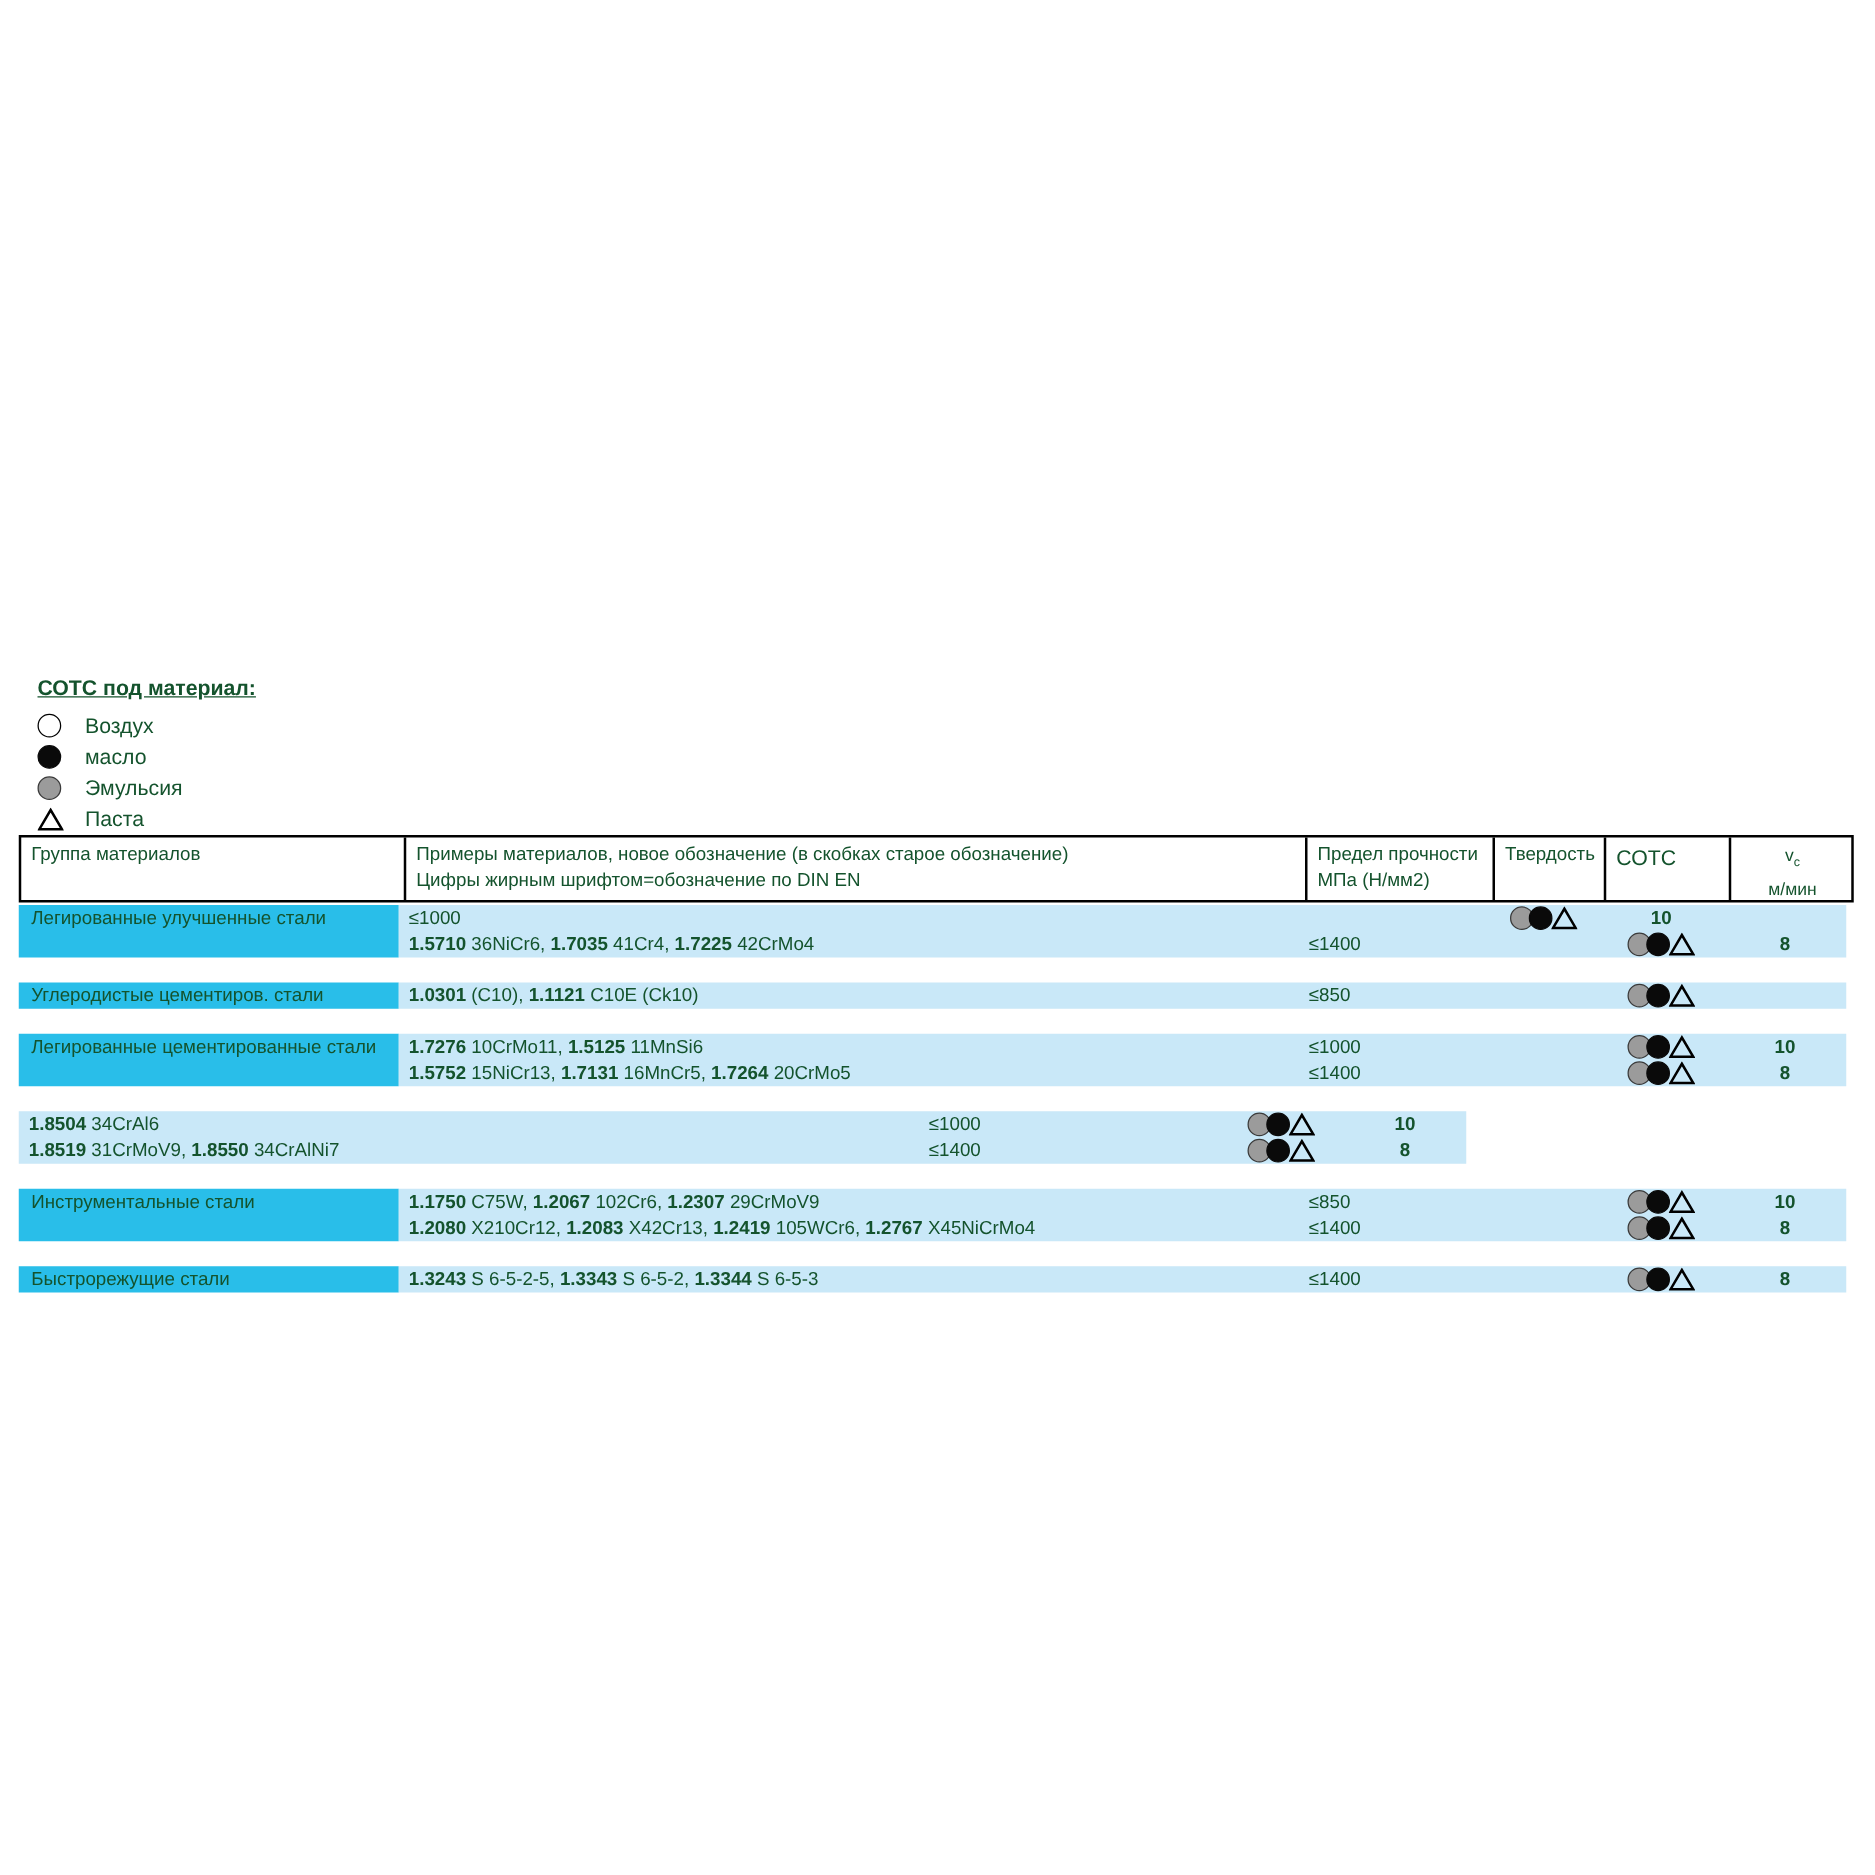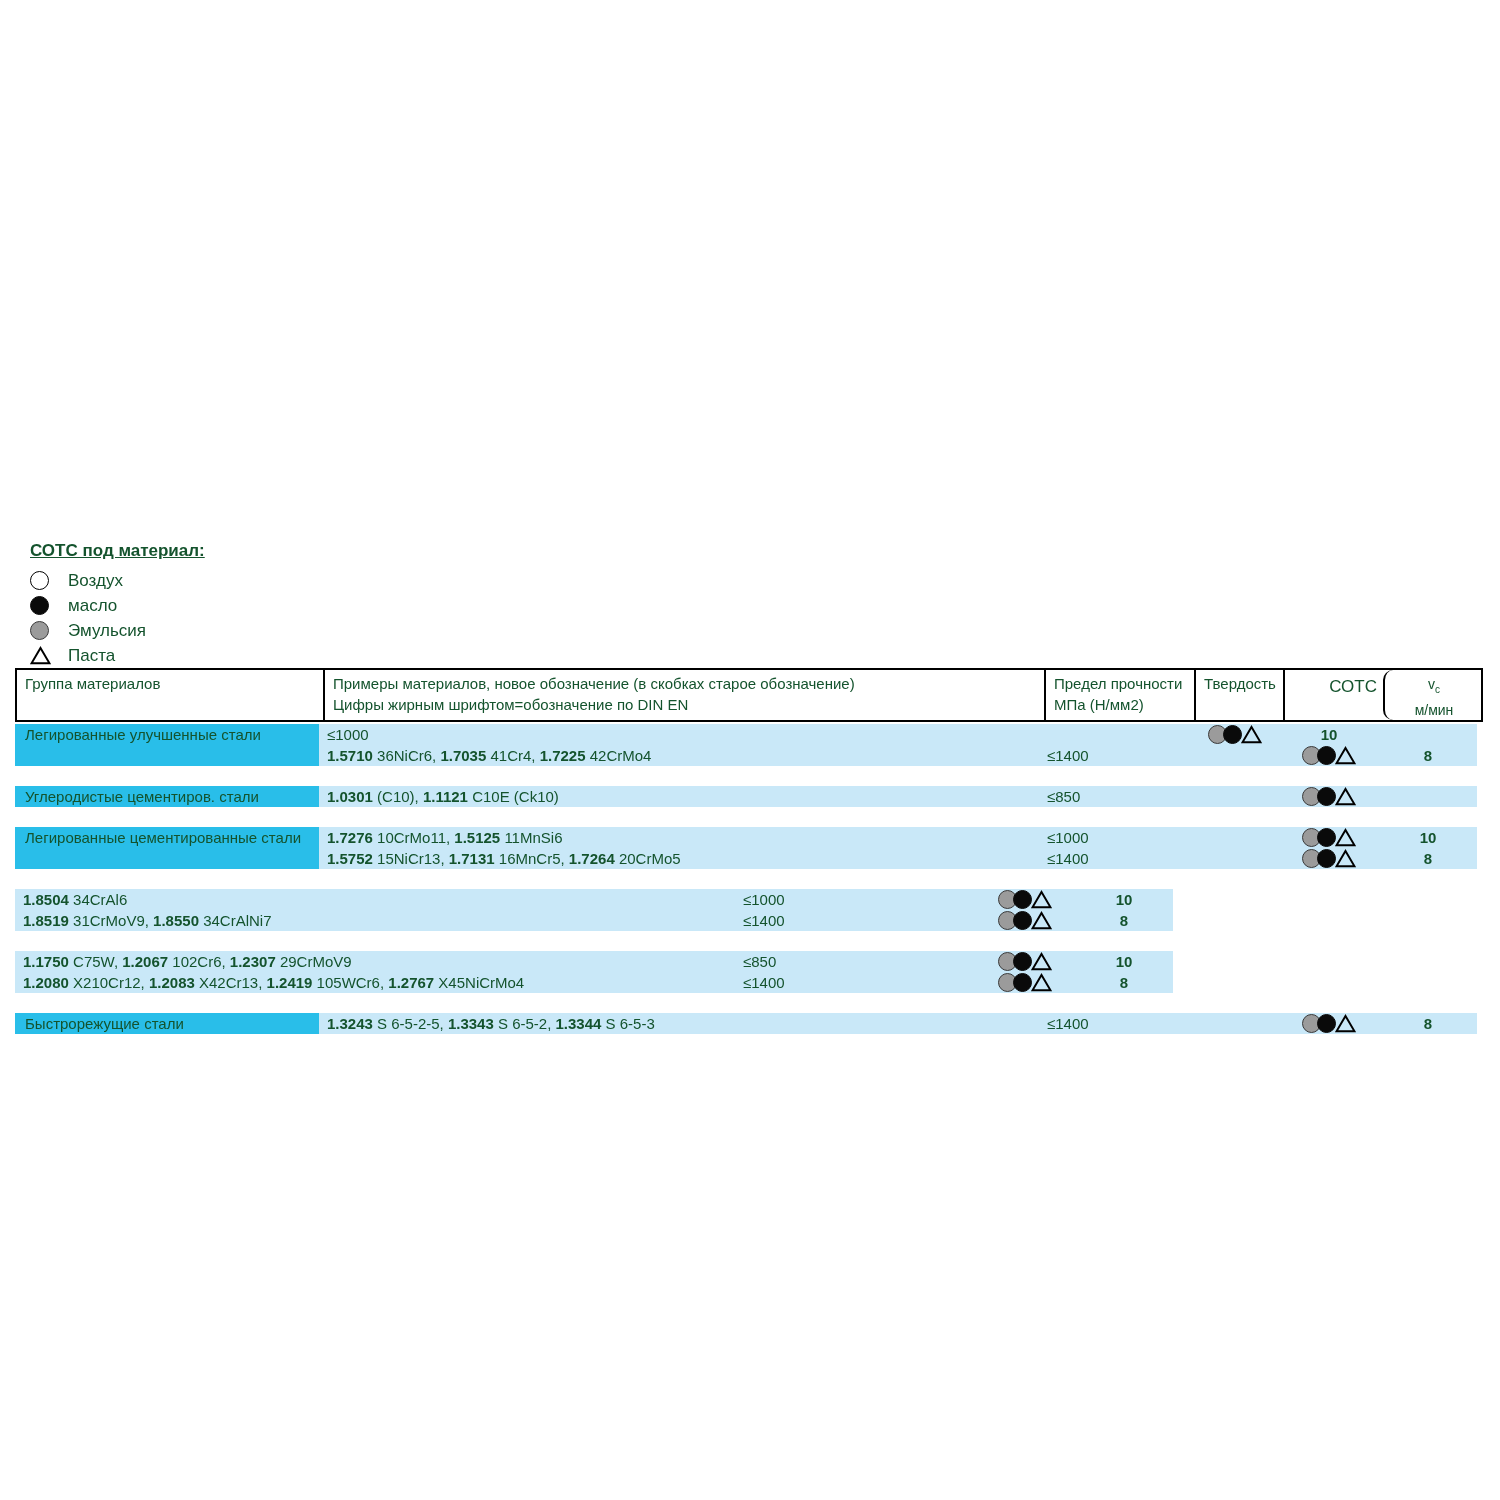--- a/index.html
+++ b/index.html
@@ -21,22 +21,22 @@
   .sym-triangle{width:21px;height:19px;line-height:0;}
   .sots-group .sym-black-circle{margin-left:-4px;}
   .sots-group .sym-triangle{margin-left:-1px;}
 
   
   .mtable{position:absolute;left:15px;top:668px;width:1468px;}
   .thead{display:grid;grid-template-columns:306px 721px 150px 89px 100px 98px;
          border:2px solid #000;box-sizing:border-box;height:54px;background:#fff;}
   .th{box-sizing:border-box;padding:3px 6px 0 8px;font-size:15px;line-height:21px;}
   .th + .th{border-left:2px solid #000;}
-  .th-sots{text-align:right;font-size:17px;padding-top:6px;}
-  .th-vc{text-align:center;font-size:14px;line-height:20px;padding-top:4px;border-radius:10px;}
+  .th-sots{text-align:left;font-size:17px;padding-top:6px;}
+  .th-vc{text-align:center;font-size:14px;line-height:20px;padding-top:4px;}
   .th-vc sub{font-size:10px;}
 
   .tbody{margin-top:2px;}
   .group{display:flex;margin-bottom:20px;}
   .gname{width:304px;box-sizing:border-box;background:#29bee9;
          font-size:15px;line-height:20px;padding:1px 6px 0 10px;}
   .glines{width:1158px;background:#c9e8f8;}
   .line{display:grid;grid-template-columns:720px 151px 89px 100px 98px;height:21px;align-items:center;}
   .c-ex{font-size:15px;padding-left:8px;white-space:nowrap;overflow:hidden;}
   .c-ex b{font-weight:bold;}
@@ -208,20 +208,21 @@
                 <span class="sym sym-triangle"><svg width="21" height="19" viewBox="0 0 21 19">
                     <polygon points="10.5,2 19.5,17.3 1.5,17.3" fill="none" stroke="#000" stroke-width="2"></polygon>
                   </svg></span>
               </div>
             <div class="c-vc">8</div>
           </div>
         </div>
       </div>
 
       <div class="group">
+        <div class="gname">Инструментальные стали</div>
         <div class="glines">
           <div class="line">
             <div class="c-ex"><b>1.1750</b> C75W, <b>1.2067</b> 102Cr6, <b>1.2307</b> 29CrMoV9</div>
             <div class="c-str">≤850</div>
             <div class="c-hrd"></div>
             <div class="c-sots sots-group">
                 <span class="sym sym-gray-circle"></span>
                 <span class="sym sym-black-circle"></span>
                 <span class="sym sym-triangle"><svg width="21" height="19" viewBox="0 0 21 19">
                     <polygon points="10.5,2 19.5,17.3 1.5,17.3" fill="none" stroke="#000" stroke-width="2"></polygon>

